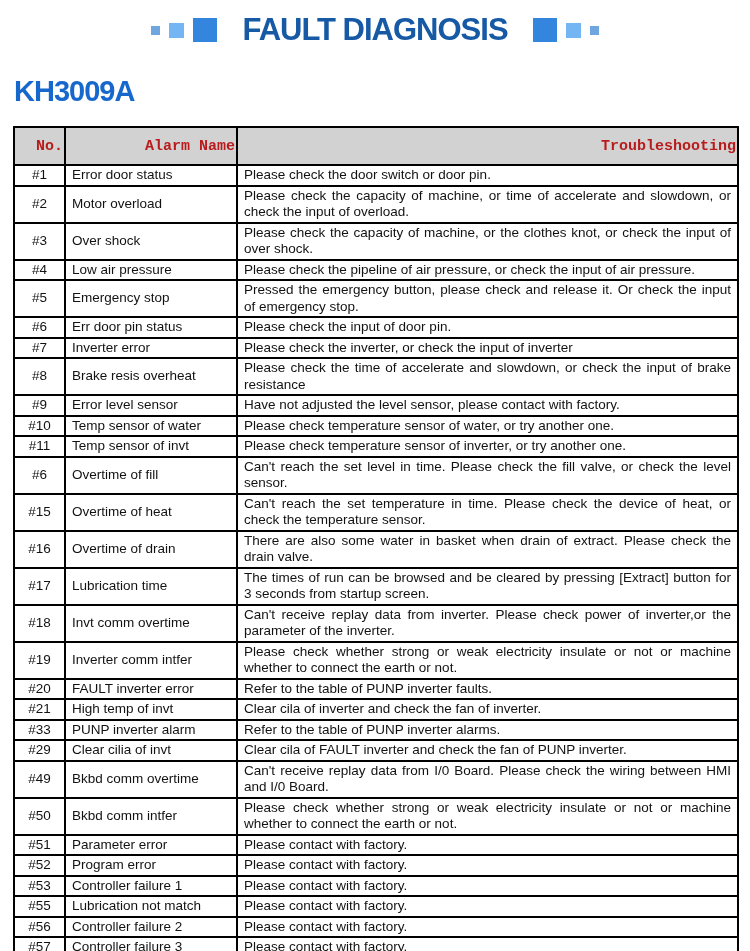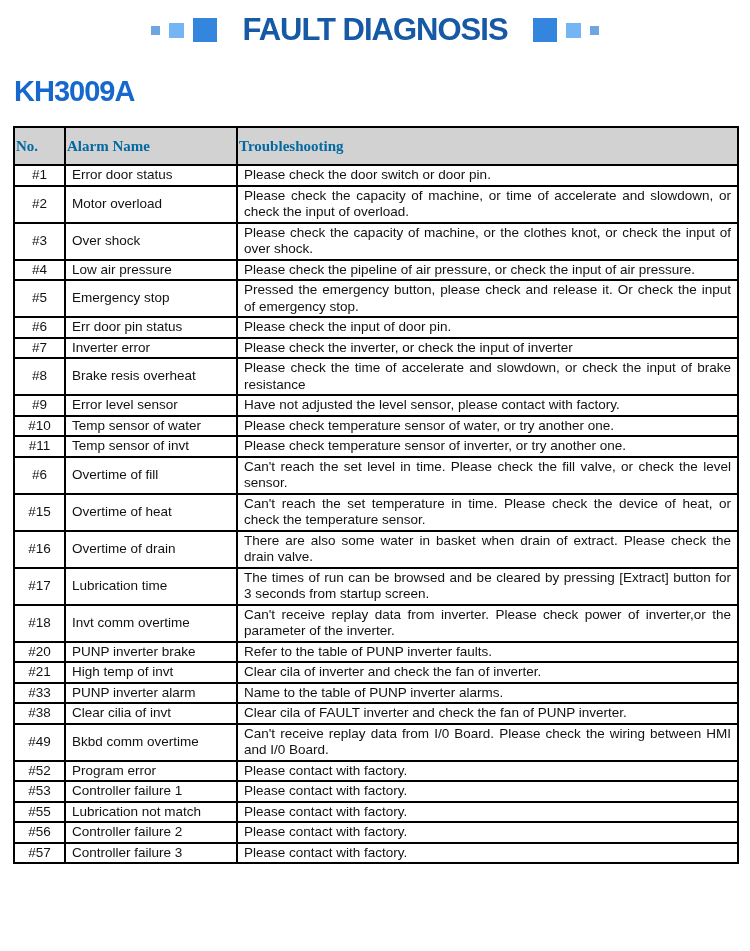--- a/index.html
+++ b/index.html
@@ -57,26 +57,26 @@
     margin: 18px 0 0 13px;
     width: 724px;
     table-layout: fixed;
   }
   table.alarm-table th,
   table.alarm-table td {
     border: 2px solid var(--border, #000);
   }
   table.alarm-table thead th {
     background: var(--thead_bg, #D2D2D2);
-    font-family: Liberation Serif, serif;
+    font-family: Liberation Mono, monospace;
     font-weight: bold;
     font-size: 15px;
     height: 34px;
-    text-align: left;
-    color: #0369a1;
+    text-align: right;
+    color: #b91c1c;
   }
   table.alarm-table td {
     font-size: 13.5px;
     line-height: 16.5px;
     padding: 1px 6px;
     vertical-align: middle;
     color: #121212;
   }
   td.c-no   { text-align: center; padding: 1px 2px; }
   td.c-name { text-align: left; }
@@ -201,52 +201,67 @@
     <td class="c-name">Lubrication time</td>
     <td class="c-text">The times of run can be browsed and be cleared  by pressing [Extract] button for 3 seconds from startup screen.</td>
   </tr>
 
   <tr>
     <td class="c-no">#18</td>
     <td class="c-name">Invt comm overtime</td>
     <td class="c-text">Can't receive replay data from inverter. Please check power of inverter,or the parameter of the inverter.</td>
   </tr>
 
+  <tr>
+    <td class="c-no">#19</td>
+    <td class="c-name">Inverter comm intfer</td>
+    <td class="c-text">Please check whether strong or weak electricity insulate or not or machine whether to connect the earth or not.</td>
+  </tr>
 
   <tr>
     <td class="c-no">#20</td>
-    <td class="c-name">PUNP inverter brake</td>
+    <td class="c-name">FAULT inverter error</td>
     <td class="c-text">Refer to the table of PUNP inverter faults.</td>
   </tr>
 
   <tr>
     <td class="c-no">#21</td>
     <td class="c-name">High temp of invt</td>
     <td class="c-text">Clear cila of inverter and check the fan of inverter.</td>
   </tr>
 
   <tr>
     <td class="c-no">#33</td>
     <td class="c-name">PUNP inverter alarm</td>
-    <td class="c-text">Name to the table of PUNP inverter alarms.</td>
-  </tr>
-
-  <tr>
-    <td class="c-no">#38</td>
+    <td class="c-text">Refer to the table of PUNP inverter alarms.</td>
+  </tr>
+
+  <tr>
+    <td class="c-no">#29</td>
     <td class="c-name">Clear cilia of invt</td>
     <td class="c-text">Clear cila of FAULT inverter and check the fan of PUNP inverter.</td>
   </tr>
 
   <tr>
     <td class="c-no">#49</td>
     <td class="c-name">Bkbd comm overtime</td>
     <td class="c-text">Can't receive replay data from I/0 Board. Please check the wiring between HMI and I/0 Board.</td>
   </tr>
 
-
+  <tr>
+    <td class="c-no">#50</td>
+    <td class="c-name">Bkbd comm intfer</td>
+    <td class="c-text">Please check whether strong or weak electricity insulate or not or machine whether to connect the earth or not.</td>
+  </tr>
+
+  <tr>
+    <td class="c-no">#51</td>
+    <td class="c-name">Parameter error</td>
+    <td class="c-text">Please contact with factory.</td>
+  </tr>
 
   <tr>
     <td class="c-no">#52</td>
     <td class="c-name">Program error</td>
     <td class="c-text">Please contact with factory.</td>
   </tr>
 
   <tr>
     <td class="c-no">#53</td>
     <td class="c-name">Controller failure 1</td>

